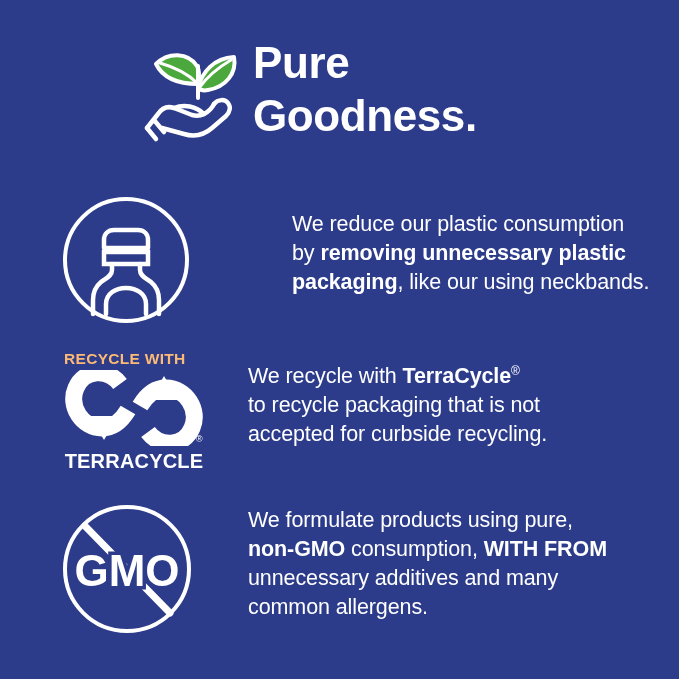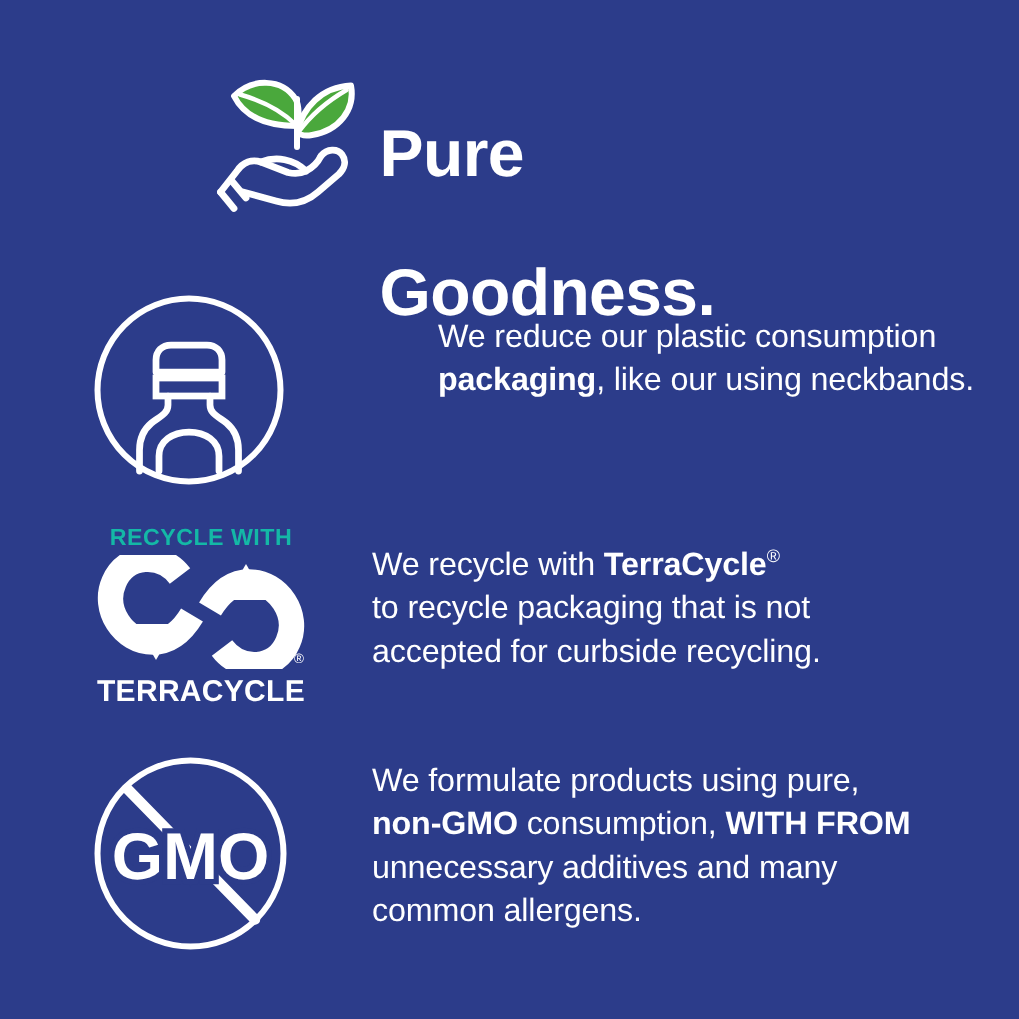--- a/index.html
+++ b/index.html
@@ -46,21 +46,20 @@
     width: 400px;
     color: #ffffff;
     font-size: 44px;
     line-height: 53px;
     font-weight: bold;
     letter-spacing: -0.4px;
   }
   .brand-title .line {
     display: block;
     white-space: nowrap;
-    margin-top: 40px;
   }
 
   
   .row {
     position: absolute;
     left: 0;
     width: 679px;
     display: flex;
     align-items: flex-start;
   }
@@ -110,22 +109,21 @@
     left: 64px;
     top: 4px;
     width: 140px;
     height: 122px;
   }
   .tc-top-text {
     position: absolute;
     left: 0;
     top: 0;
     width: 140px;
-    text-align: center;
-    color: #14b8a6;
+    color: #fdba74;
     font-size: 15.5px;
     font-weight: bold;
     letter-spacing: 0.3px;
     line-height: 17px;
   }
   .tc-loop {
     position: absolute;
     left: 0;
     top: 20px;
     width: 140px;
@@ -202,20 +200,21 @@
 
           <path d="M50 68 L 50 74 C 50 80, 44 82, 39 86 C 33 91, 31 97, 31 104 L 31 118" fill="none" stroke="#ffffff" stroke-width="4.5" stroke-linecap="round" stroke-linejoin="round"></path>
           <path d="M78 68 L 78 74 C 78 80, 84 82, 89 86 C 95 91, 97 97, 97 104 L 97 118" fill="none" stroke="#ffffff" stroke-width="4.5" stroke-linecap="round" stroke-linejoin="round"></path>
 
           <path d="M44 118 L 44 108 C 44 98, 53 92, 64 92 C 75 92, 84 98, 84 108 L 84 118" fill="none" stroke="#ffffff" stroke-width="4.5" stroke-linecap="round" stroke-linejoin="round"></path>
         </svg>
       </div>
     </div>
     <div class="text-cell">
       <p><span>We reduce our plastic consumption</span></p>
+      <p><span>by </span><b>removing unnecessary plastic</b></p>
       <p><b>packaging</b><span>, like our using neckbands.</span></p>
     </div>
   </div>
 
   <div class="row row-terracycle">
     <div class="icon-cell">
       <div class="tc-logo">
         <div class="tc-top-text">RECYCLE WITH</div>
         <div class="tc-loop">
           <svg viewBox="0 0 140 76" width="140" height="76" aria-hidden="true">

